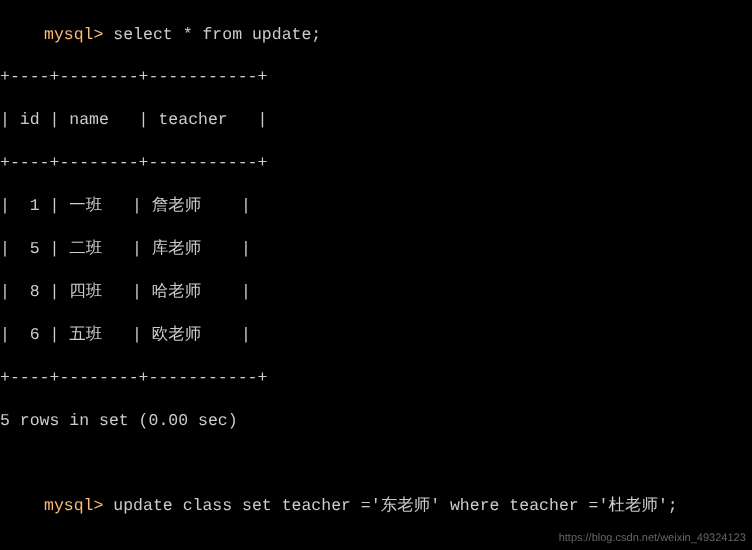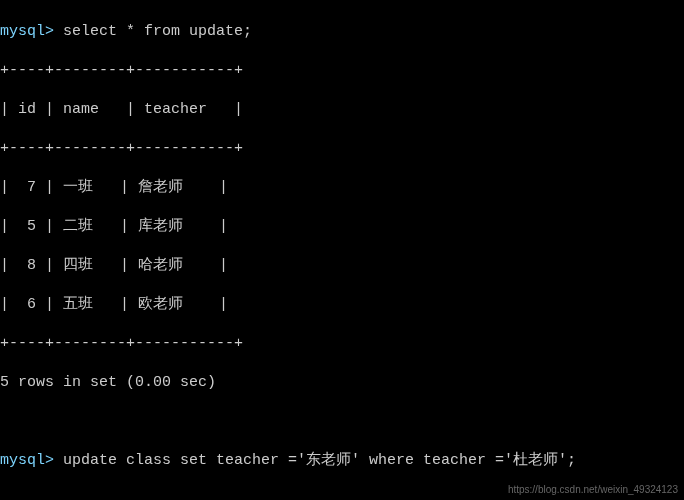--- a/index.html
+++ b/index.html
@@ -13,39 +13,39 @@
     width: 684px;
     height: 500px;
     overflow: hidden;
     position: relative;
   }
   .terminal {
     padding: 2px 0 0 0;
     white-space: pre;
   }
   .line { white-space: pre; }
-  .prompt { color: #7dd3fc; }
+  .prompt { color: #fdba74; padding-left: 40px; }
   .watermark {
     position: absolute;
     right: 6px;
     bottom: 4px;
     font-size: 10px;
     color: #666;
     font-family: Arial, sans-serif;
   }
 </style>
 </head>
 <body>
 
 <div class="terminal">
 <div class="line"><span class="prompt">mysql&gt; </span><span>select * from update;</span></div>
 <div class="line">+----+--------+-----------+</div>
 <div class="line">| id | name   | teacher   |</div>
 <div class="line">+----+--------+-----------+</div>
-<div class="line">|  7 | 一班   | 詹老师    |</div>
+<div class="line">|  1 | 一班   | 詹老师    |</div>
 <div class="line">|  5 | 二班   | 库老师    |</div>
 <div class="line">|  8 | 四班   | 哈老师    |</div>
 <div class="line">|  6 | 五班   | 欧老师    |</div>
 <div class="line">+----+--------+-----------+</div>
 <div class="line">5 rows in set (0.00 sec)</div>
 <div class="line"> </div>
 <div class="line"><span class="prompt">mysql&gt; </span><span>update class set teacher ='东老师' where teacher ='杜老师';</span></div>
 
 
 

